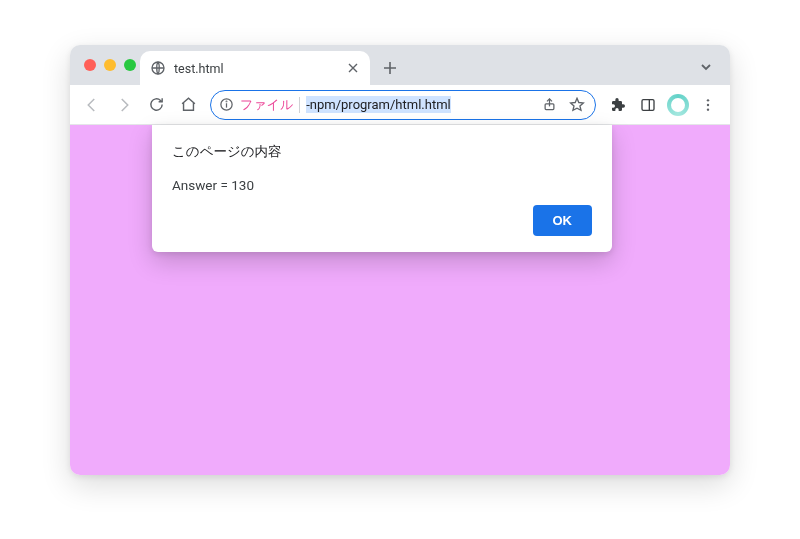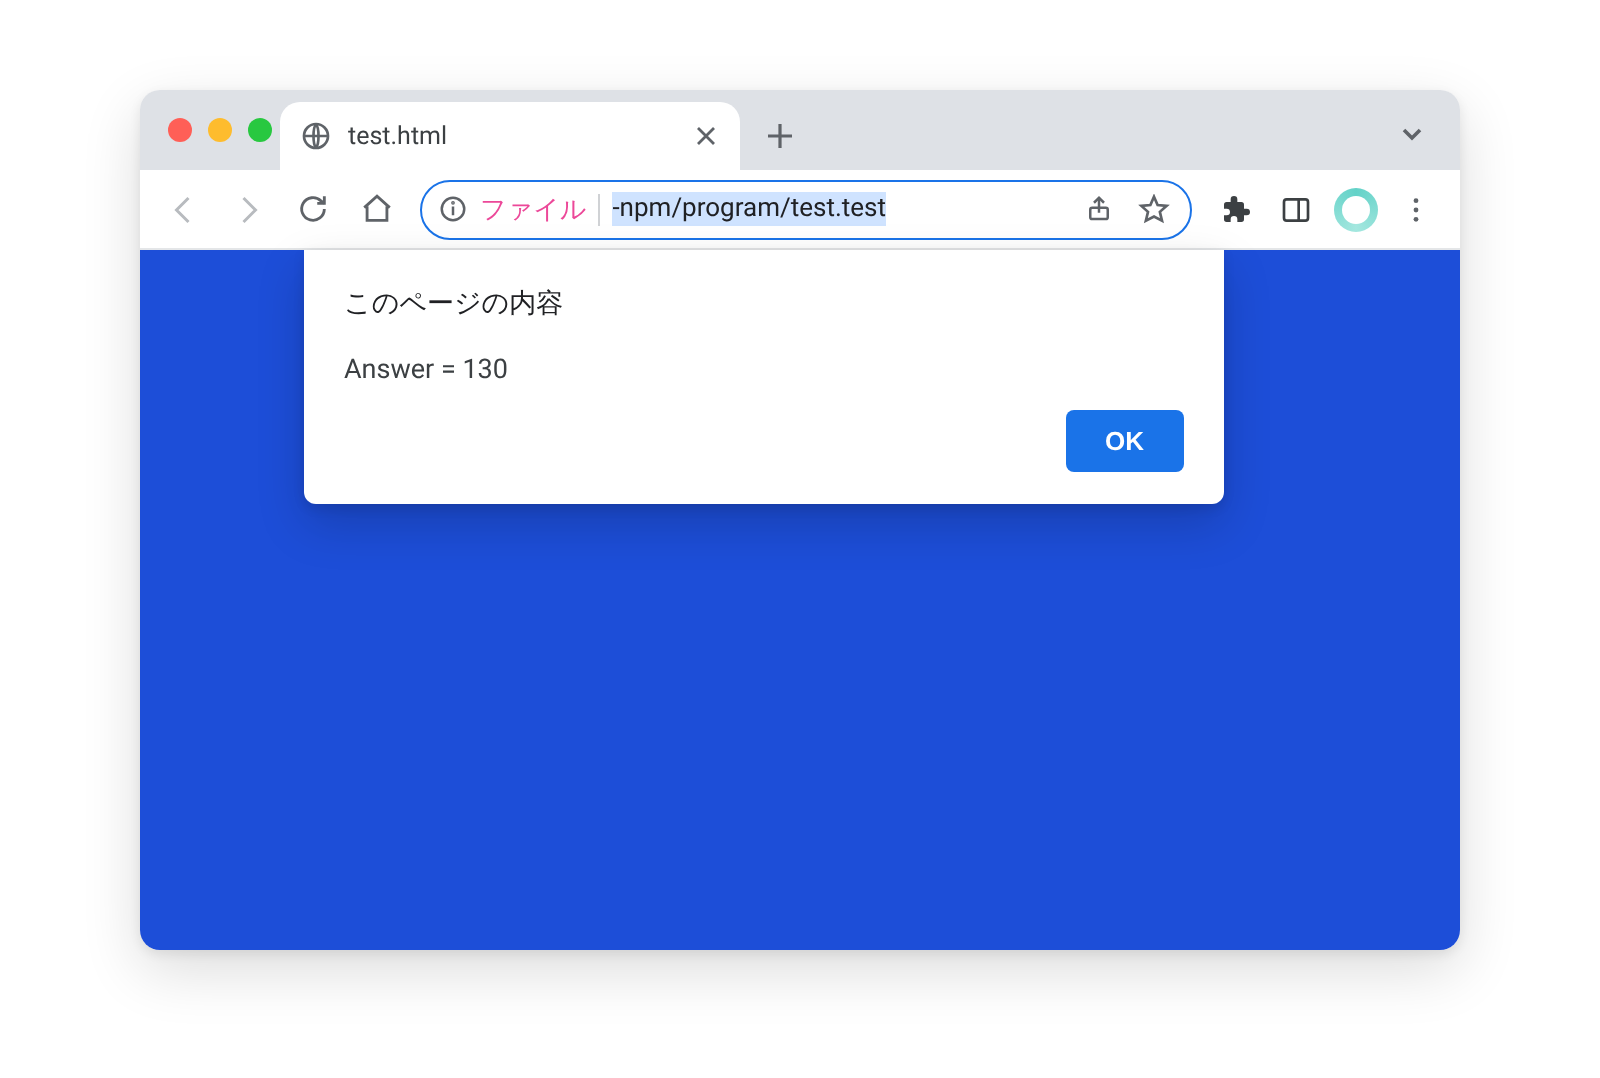--- a/index.html
+++ b/index.html
@@ -141,21 +141,21 @@
   }
   .avatar-ring {
     width:22px;height:22px;border-radius:50%;
     background: conic-gradient(#63d2c8, #a4e7df, #63d2c8);
     display:flex;align-items:center;justify-content:center;
   }
   .avatar-ring::after{
     content:"";width:14px;height:14px;border-radius:50%;background:#fff;
   }
   
-  .viewport { position:relative; height: calc(100% - 80px); background:#1d4ed8; border-radius: 0 0 10px 10px;}
+  .viewport { position:relative; height: calc(100% - 80px); background:#f0abfc; border-radius: 0 0 10px 10px;}
   
   .alert-dialog {
     position:absolute; top: 0; left: 82px;
     width: 460px;
     background:#ffffff;
     border-radius: 0 0 6px 6px;
     box-shadow: 0 10px 24px rgba(0,0,0,0.18), 0 2px 6px rgba(0,0,0,0.10);
     padding: 18px 20px 16px 20px;
   }
   .alert-title { font-size: 13.5px; color:#202124; margin-bottom: 16px; }
@@ -241,21 +241,21 @@
             <svg width="15" height="15" viewBox="0 0 24 24" fill="none" stroke="#5f6368" stroke-width="2">
                 <circle cx="12" cy="12" r="9"></circle>
                 <line x1="12" y1="10" x2="12" y2="17"></line>
                 <circle cx="12" cy="7" r="0.5" fill="#5f6368"></circle>
               </svg>
           </span>
           <span>ファイル</span>
           <span class="omni-divider"></span>
         </div>
         <div class="omni-url">
-          <span class="sel">-npm/program/test.test</span>
+          <span class="sel">-npm/program/html.html</span>
         </div>
         <div class="omni-right">
           <div class="icon-btn" style="width:24px;height:24px">
             <svg width="15" height="15" viewBox="0 0 24 24" fill="none" stroke="#5f6368" stroke-width="2">
                 <path d="M12 3v12"></path>
                 <path d="M8 7l4-4 4 4"></path>
                 <rect x="5" y="11" width="14" height="9" rx="1.5"></rect>
               </svg>
           </div>
           <div class="icon-btn" style="width:24px;height:24px">

